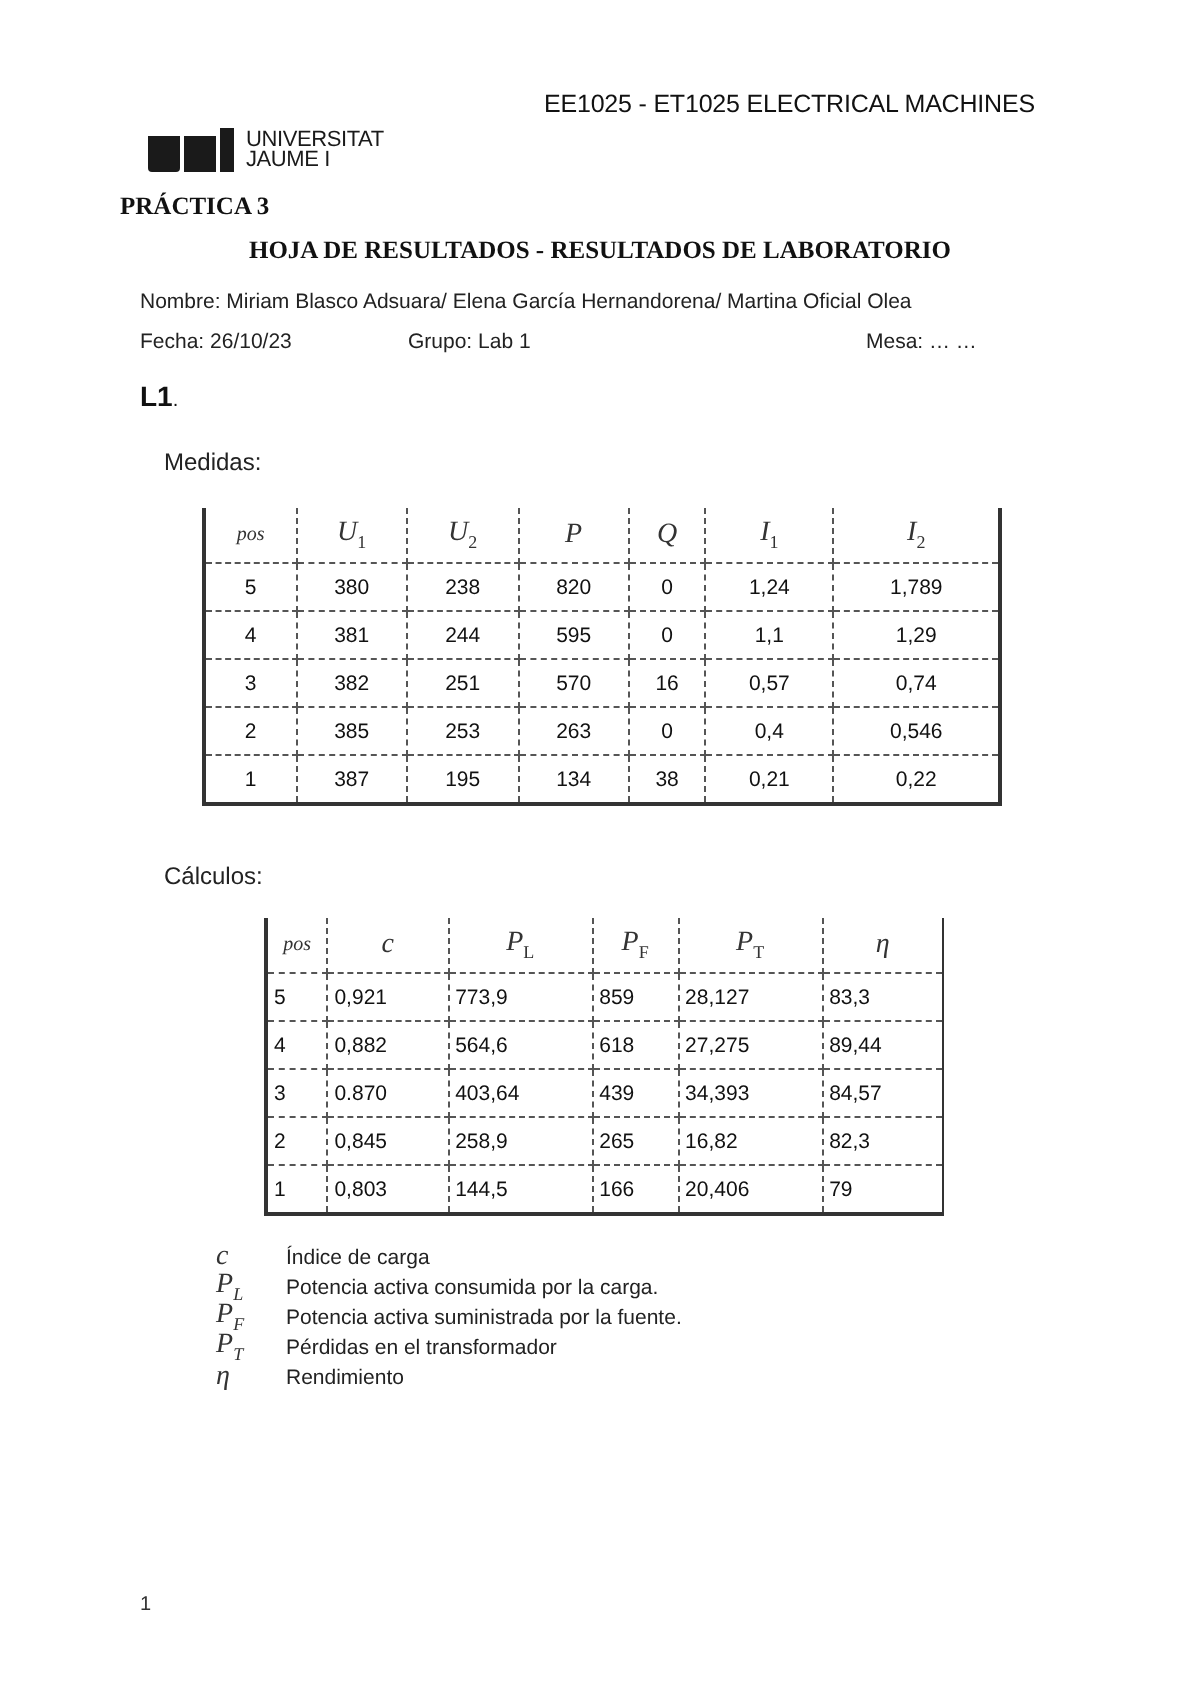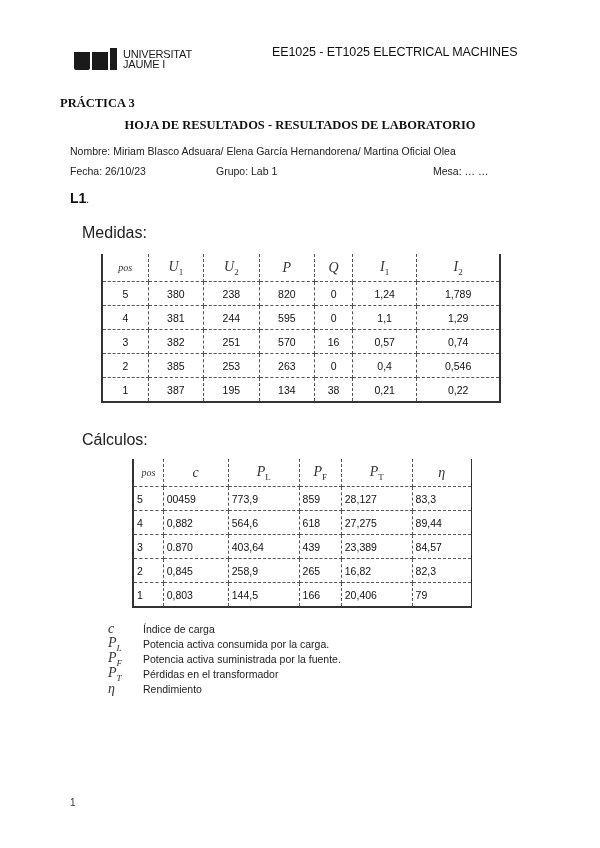--- a/index.html
+++ b/index.html
@@ -1,36 +1,36 @@
 <!DOCTYPE html>
 <html><head>
 <meta charset="utf-8">
 <style>
   html, body { margin:0; padding:0; background:#ffffff; }
   body { width:600px; height:848px; position:relative; overflow:hidden;
          font-family:"Liberation Sans", sans-serif; color:#111; }
   .abs { position:absolute; }
 
   
-  .logo { left:74px; top:45px; height:28px; display:flex; align-items:center;justify-content:flex-end; }
+  .logo { left:74px; top:61px; height:28px; display:flex; align-items:center;justify-content:flex-end; }
   .logo-mark { display:flex; gap:2px; align-items:flex-end; height:22px; }
   .logo-mark span { display:block; background:#1a1a1a; }
   .lm-u1 { width:16px; height:18px; border-radius:0 0 2px 2px; }
   .lm-u2 { width:16px; height:18px; }
   .lm-i { width:7px; height:22px; }
   .logo-text { margin-left:6px; font-size:11px; line-height:10px; letter-spacing:-0.2px; color:#1a1a1a; }
   .course { left:272px; top:45px; font-size:12.5px; font-weight:normal; letter-spacing:-0.1px; }
 
   .title1 { left:0; width:600px; top:96px; font-family:"Liberation Serif", serif; font-weight:bold; font-size:12.5px; padding-left:60px; box-sizing:border-box; }
   .title2 { left:0; width:600px; text-align:center; top:118px; font-family:"Liberation Serif", serif; font-weight:bold; font-size:12.5px; box-sizing:border-box; }
 
   .info { font-size:10.5px; color:#222; }
   .h-l1 { left:70px; top:190px; font-size:14px; font-weight:bold; }
   .h-l1 .dot { font-weight:normal; font-size:10px; }
-  .label-sec { font-size:16px; color:#222;padding-left:12px; }
+  .label-sec { font-size:12px; color:#222;padding-left:12px; }
 
   
   table.tbl { position:absolute; border-collapse:collapse; font-size:10.5px; }
   table.tbl th, table.tbl td { border-right:1px dashed #555; border-bottom:1px dashed #555; padding:0; }
   table.tbl tr > *:last-child { border-right:none; }
   table.tbl th { font-family:"Liberation Serif", serif; font-style:italic; font-weight:normal; font-size:14px; color:#333; }
   table.tbl th.pos { font-size:10px; }
   table.tbl th sub { font-size:9px; font-style:normal; }
 
   #t1 { left:101px; top:254px; width:400px; border-left:2px solid #333; border-right:2px solid #333; border-bottom:2px solid #333; }
@@ -65,21 +65,21 @@
     <div>JAUME I</div>
   </div>
 </div>
 <div class="abs course">EE1025 - ET1025 ELECTRICAL MACHINES</div>
 
 <div class="abs title1">PRÁCTICA 3</div>
 <div class="abs title2">HOJA DE RESULTADOS - RESULTADOS DE LABORATORIO</div>
 
 <div class="abs info" style="left:70px; top:145px;">Nombre: Miriam Blasco Adsuara/ Elena García Hernandorena/ Martina Oficial Olea</div>
 <div class="abs info" style="left:70px; top:165px;">Fecha: 26/10/23</div>
-<div class="abs info" style="left:216px; top:165px;">Grupo: Lab 1</div>
+<div class="abs info" style="left:204px; top:165px;">Grupo: Lab 1</div>
 <div class="abs info" style="left:433px; top:165px;">Mesa: … …</div>
 
 <div class="abs h-l1"><span>L1</span><span class="dot">.</span></div>
 
 <div class="abs label-sec" style="left:70px; top:224px;">Medidas:</div>
 
 <table class="tbl" id="t1">
   <thead>
       <tr>
         <th class="pos"><span>pos</span></th>
@@ -149,40 +149,40 @@
         <th><span>c</span></th>
         <th><span>P</span><sub>L</sub></th>
         <th><span>P</span><sub>F</sub></th>
         <th><span>P</span><sub>T</sub></th>
         <th><span>η</span></th>
       </tr>
     </thead>
   <tbody>
       <tr>
         <td>5</td>
-        <td>00459</td>
+        <td>0,921</td>
         <td>773,9</td>
         <td>859</td>
         <td>28,127</td>
         <td>83,3</td>
       </tr>
       <tr>
         <td>4</td>
         <td>0,882</td>
         <td>564,6</td>
         <td>618</td>
         <td>27,275</td>
         <td>89,44</td>
       </tr>
       <tr>
         <td>3</td>
         <td>0.870</td>
         <td>403,64</td>
         <td>439</td>
-        <td>23,389</td>
+        <td>34,393</td>
         <td>84,57</td>
       </tr>
       <tr>
         <td>2</td>
         <td>0,845</td>
         <td>258,9</td>
         <td>265</td>
         <td>16,82</td>
         <td>82,3</td>
       </tr>

